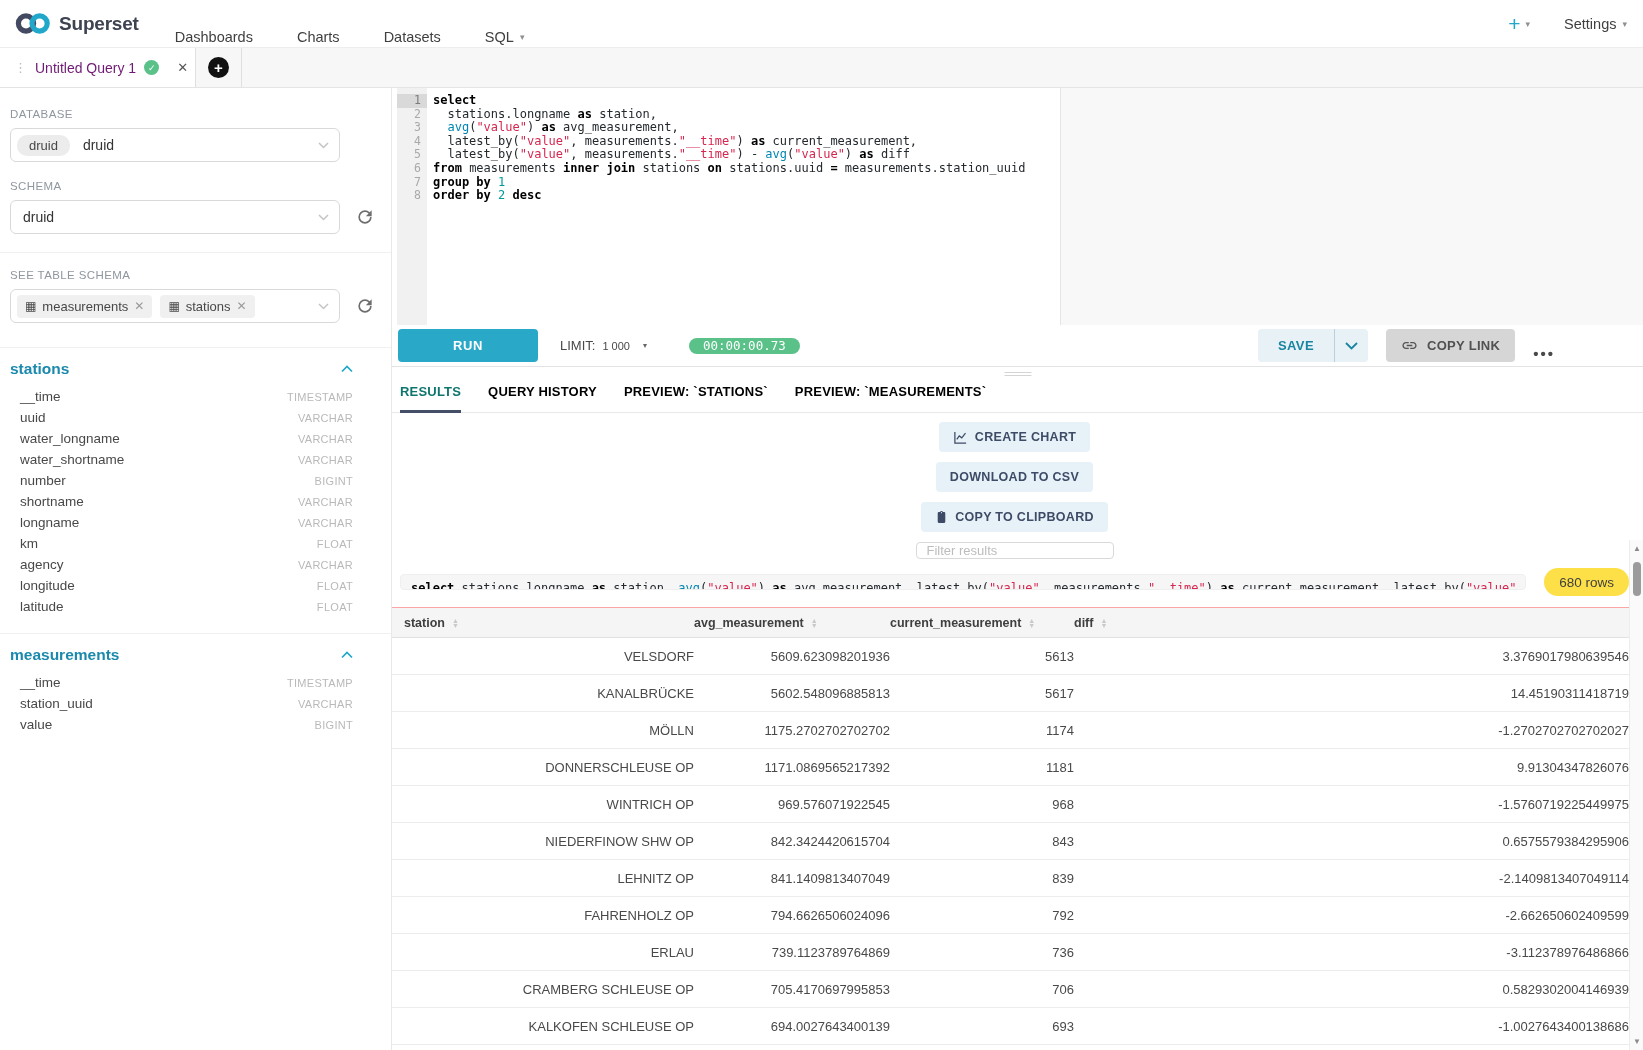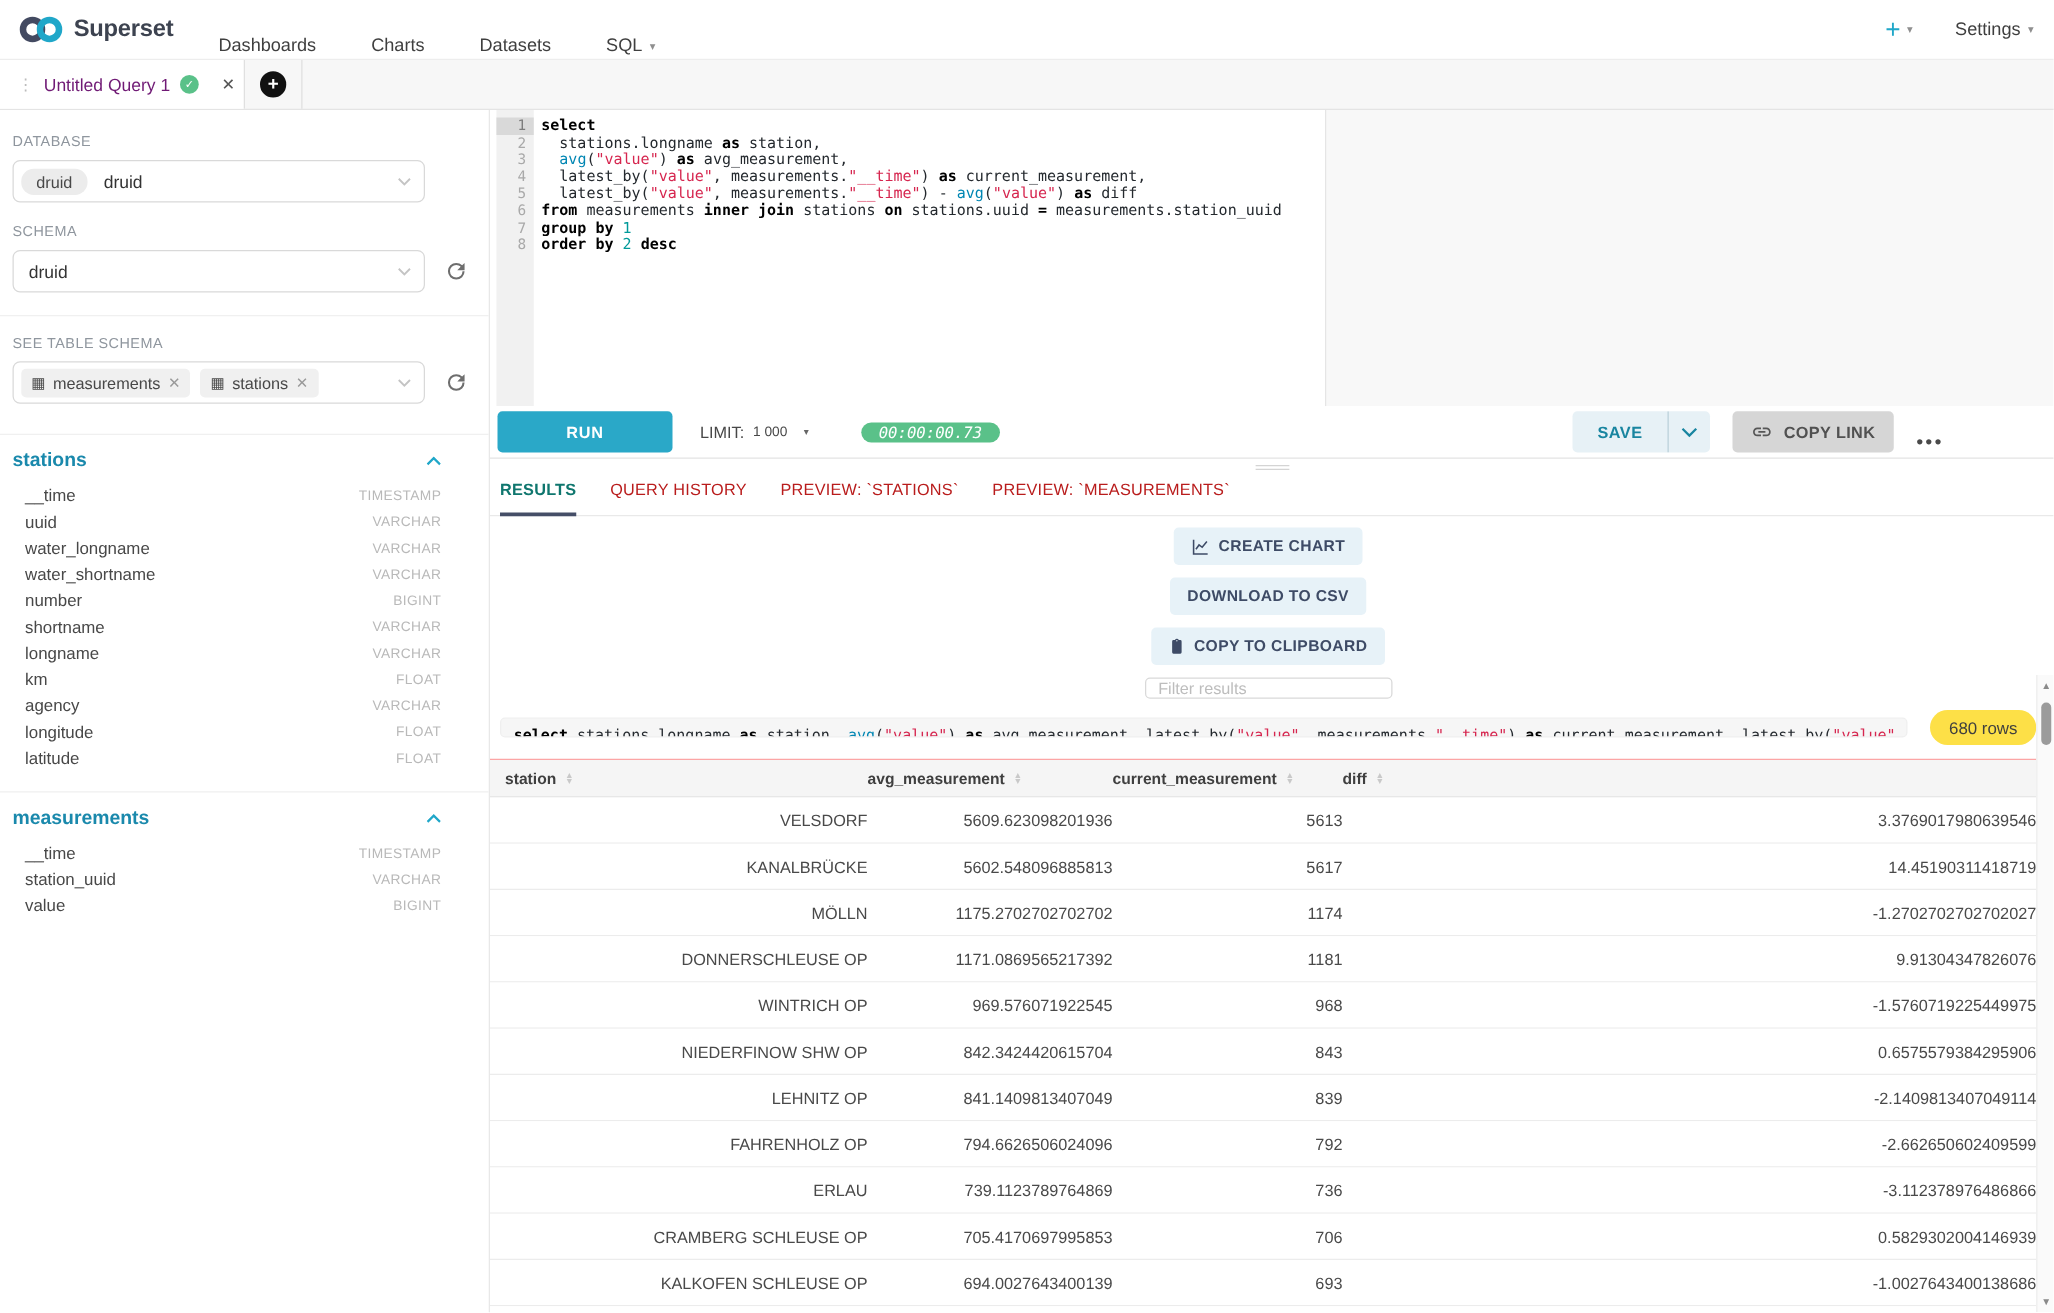--- a/index.html
+++ b/index.html
@@ -83,39 +83,39 @@
 .toolbar { height:42px; border-bottom:1px solid #e3e3e3; display:flex; align-items:center;
   padding:0 88px 0 6px; }
 .run-btn { width:140px; height:33px; background:#2aa8c8; border:none; border-radius:4px;
   color:#fff; font-size:13px; font-weight:700; letter-spacing:0.6px; cursor:pointer;
   font-family:inherit; }
 .limit-group { display:flex; align-items:center; gap:7px; margin-left:22px; cursor:pointer; }
 .limit-label { font-size:13px; color:#484848; }
 .limit-value { font-size:11px; color:#484848; }
 .limit-caret { font-size:8px; color:#666; margin-left:6px; }
 .timer-badge { margin-left:42px; background:#5ac189; color:#fff; border-radius:15px;
-  height:16px; display:flex; align-items:center; padding:0 14px; font-size:12.5px;font-style:italic; }
+  height:16px; display:flex; align-items:center; padding:0 14px; font-size:12.5px; }
 .toolbar-right { margin-left:auto; display:flex; align-items:flex-end; gap:18px; }
 .save-split { display:flex; height:33px; background:#e7f1f6; border-radius:4px; overflow:hidden; }
 .save-main { padding:0 20px; display:flex; align-items:center; color:#1985a0;
   font-size:13px; font-weight:700; letter-spacing:0.4px; cursor:pointer; }
 .save-caret { width:34px; display:flex; align-items:center; justify-content:center;
   border-left:1px solid #bacfd9; cursor:pointer; }
 .copylink-btn { height:33px; background:#d6d6d6; border-radius:4px; display:flex;
   align-items:center; gap:9px; padding:0 15px; color:#515151; font-size:13px;
   font-weight:700; letter-spacing:0.3px; cursor:pointer; }
 .more-dots { font-size:15px; font-weight:700; color:#4a4a4a; letter-spacing:2px; cursor:pointer; }
 
 
 .south { position:relative; padding-top:10px; }
 .drag-handle { position:absolute; top:2px; left:50%; transform:translateX(-50%); width:27px; cursor:row-resize; }
 .drag-handle i { display:block; height:0; border-top:1.5px solid #d4d4d4; margin:2.5px 0; }
 .s-tabs { display:flex; gap:27px; padding-left:8px; border-bottom:1px solid #e9e9e9; height:36px; }
-.s-tab { font-size:13px; color:#b91c1c; letter-spacing:0.2px; display:flex; align-items:flex-start;
-  padding-top:7px; cursor:pointer; position:relative; white-space:nowrap; }
+.s-tab { font-size:13px; color:#000000; letter-spacing:0.2px; display:flex; align-items:flex-start;
+  padding-top:7px; cursor:pointer; position:relative; white-space:nowrap;font-weight:bold; }
 .s-tab.active { color:#0f766e; font-weight:700; }
 .s-tab.active::after { content:""; position:absolute; left:0; right:0; bottom:-1px; height:3px; background:#454e67; }
 .actions-row { display:flex; align-items:center; gap:10px; margin:9px 14px 0 8px;flex-direction:column; }
 .act-btn { height:30px; background:#e7f2f8; border:none; border-radius:4px; padding:0 14px;
   display:flex; align-items:center; gap:7px; color:#3e4b66; font-size:12.5px; font-weight:700;
   letter-spacing:0.3px; cursor:pointer; font-family:inherit; }
 .filter-input { flex:1; height:30px; border:1px solid #d9d9d9; border-radius:4px;
   padding:0 10px; font-size:13px; font-family:inherit; color:#484848; }
 .filter-input::placeholder { color:#bdbdbd; }
 .preview-row { display:flex; align-items:center; margin:9px 14px 0 8px; }

